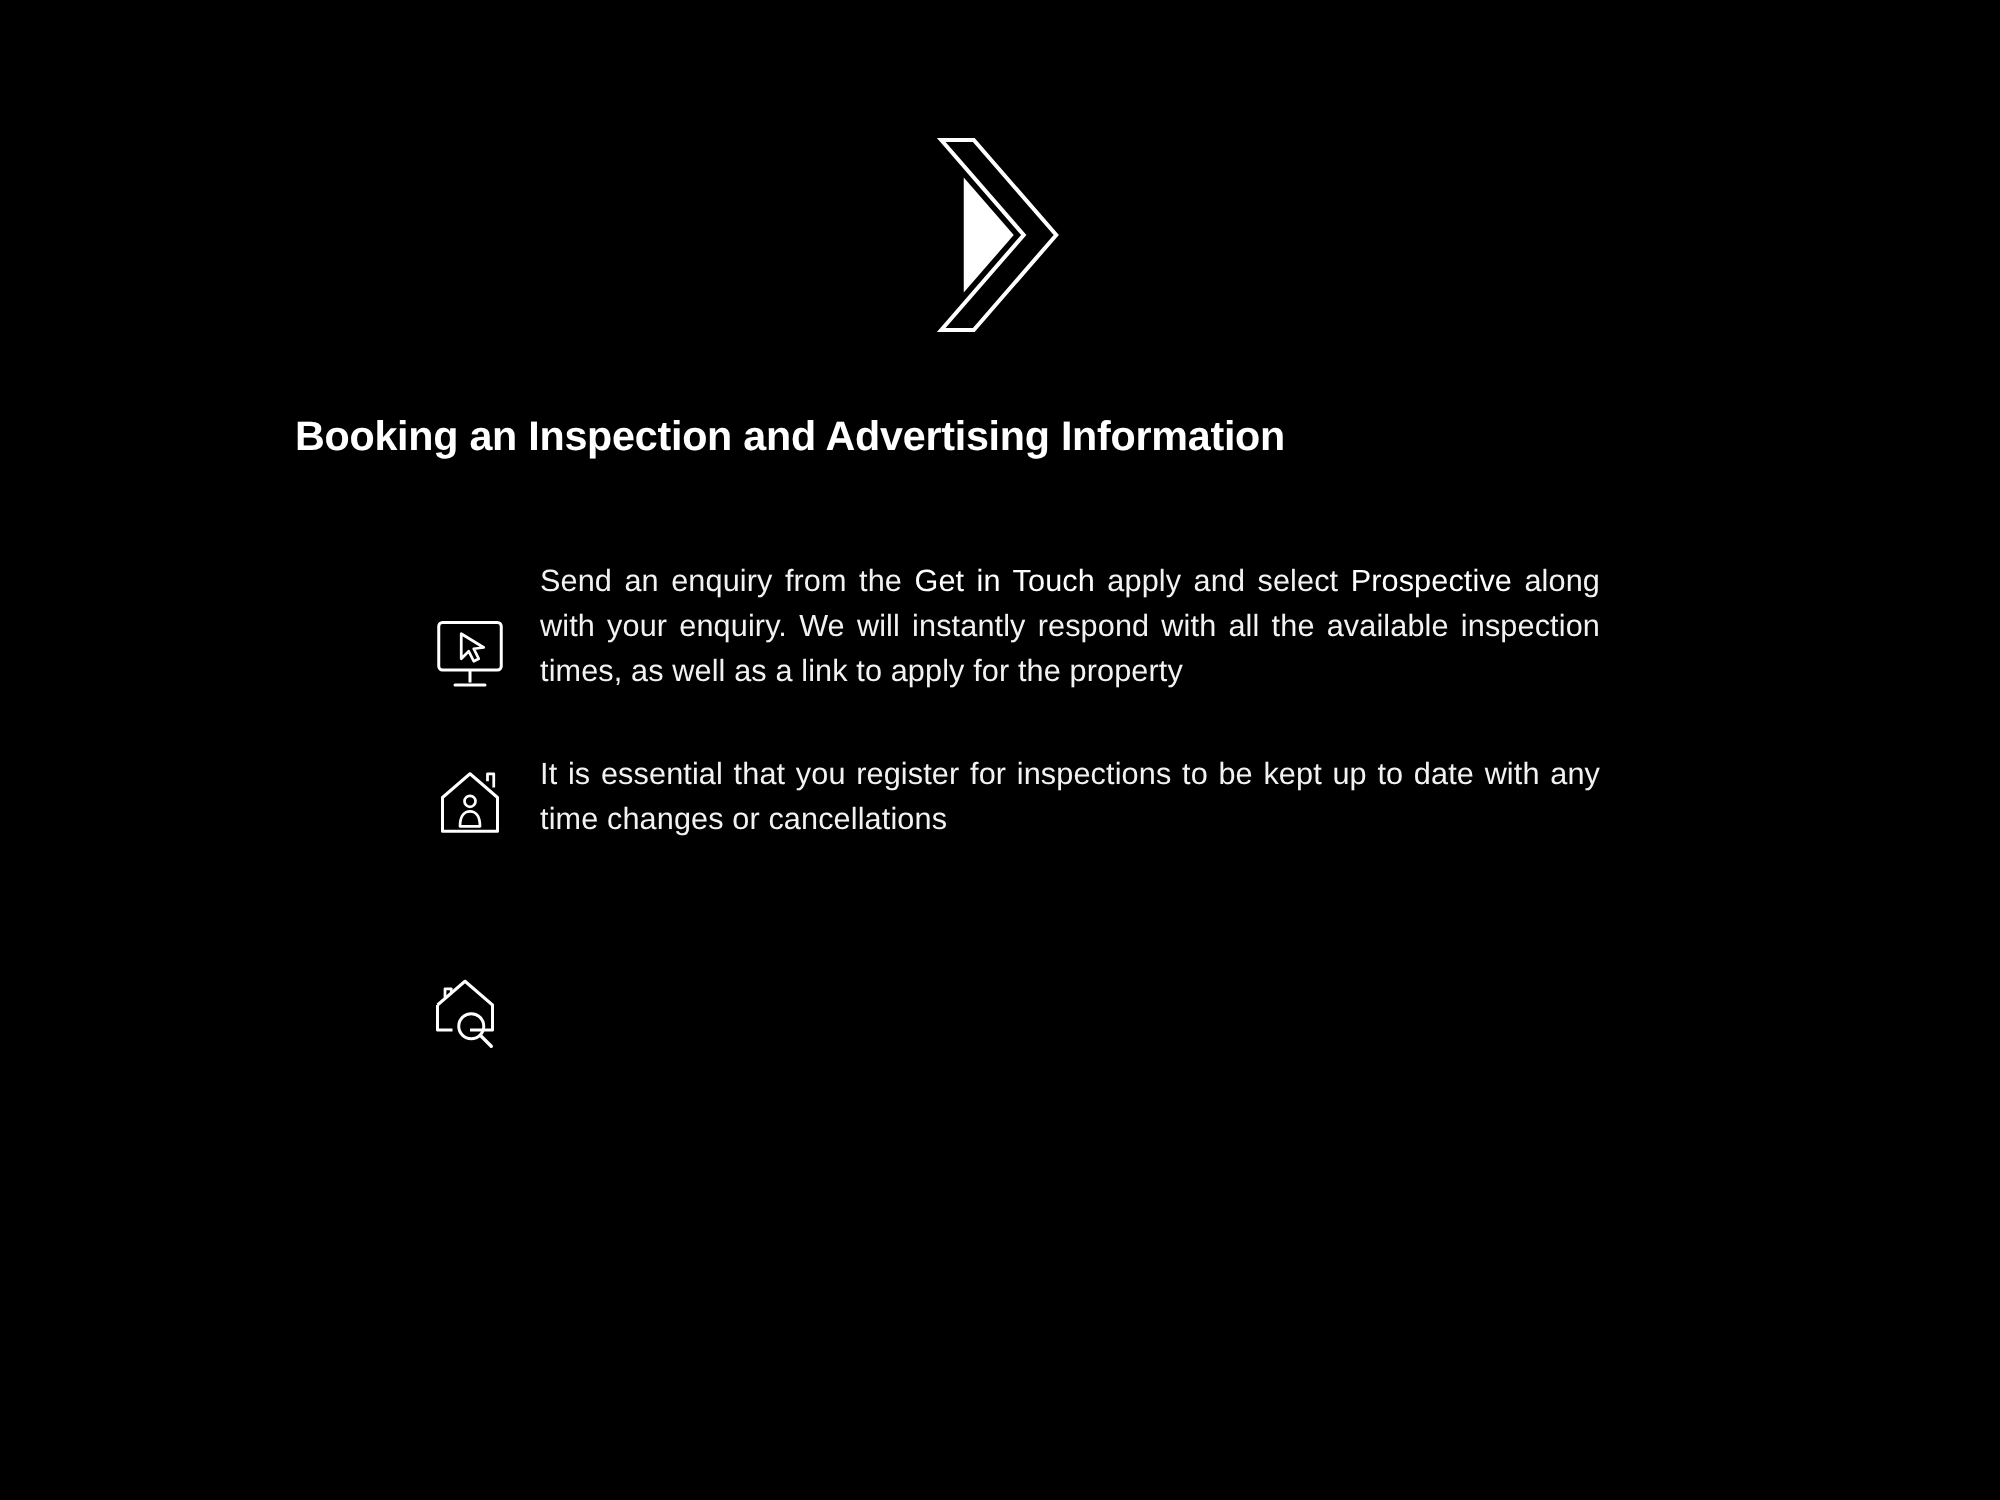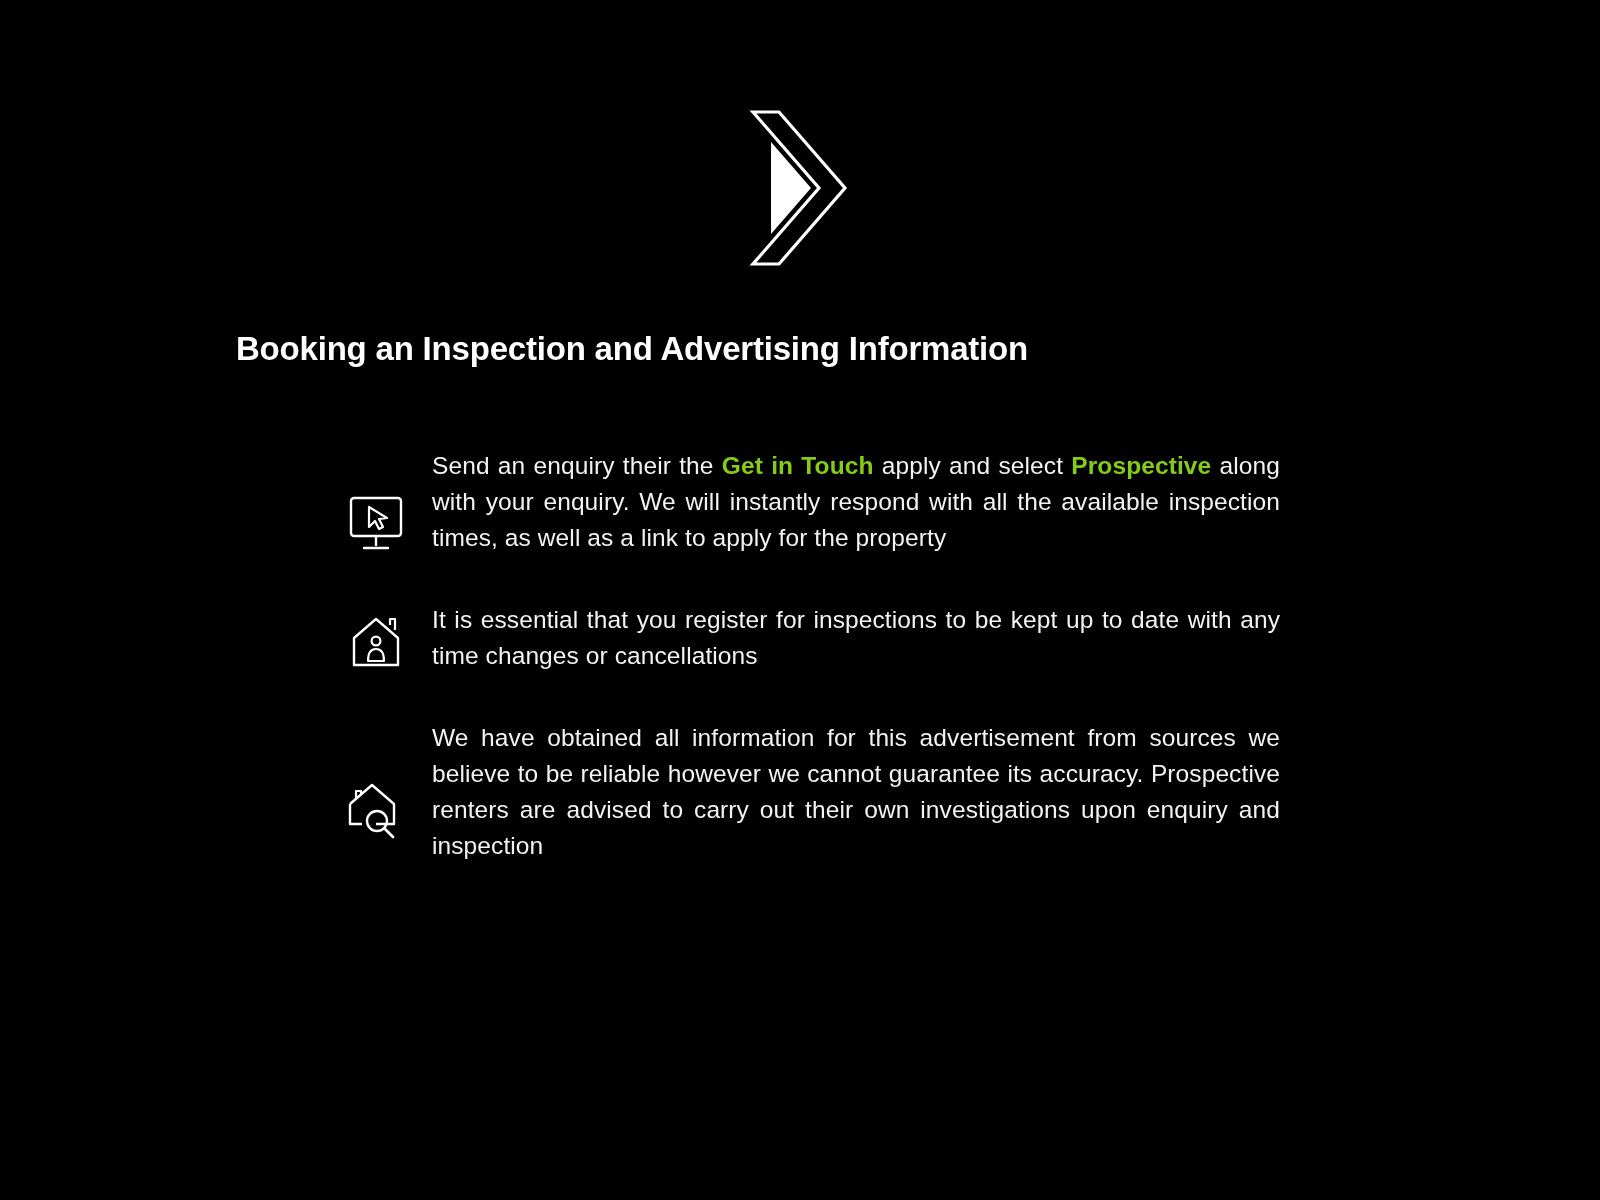--- a/index.html
+++ b/index.html
@@ -80,22 +80,22 @@
     flex: 1 1 auto;
     font-size: 24.5px;
     line-height: 1.47;
     color: #f2f2f2;
     text-align: justify;
     text-justify: inter-word;
     font-weight: 300;
     letter-spacing: 0.1px;
   }
   .text-cell b {
-    font-weight: 700;
-    color: #84cc16;
+    font-weight: 400;
+    color: #ffffff;
   }
 </style>
 </head>
 <body>
 
 <div class="page">
 
   <div class="logo-wrap">
     <svg width="110" height="160" viewBox="0 0 110 160" fill="none">
       <path d="M8 4 L34 4 L100 80 L34 156 L8 156 L74 80 Z" stroke="#ffffff" stroke-width="3.2" fill="none" stroke-linejoin="miter"></path>
@@ -110,21 +110,21 @@
     <div class="row r1">
       <div class="icon-cell ic1">
         <svg width="62" height="62" viewBox="0 0 62 62" fill="none">
           <rect x="6" y="6" width="50" height="38" rx="3" stroke="#ffffff" stroke-width="2.4" fill="none"></rect>
           <path d="M31 44 L31 54" stroke="#ffffff" stroke-width="2.4"></path>
           <path d="M19 56 L43 56" stroke="#ffffff" stroke-width="2.4" stroke-linecap="round"></path>
           <path d="M24 15 L24 35 L30 29 L34 37 L38 35 L34 27 L42 26 Z" stroke="#ffffff" stroke-width="2.2" fill="none" stroke-linejoin="round"></path>
         </svg>
       </div>
       <div class="text-cell">
-        <span>Send an enquiry their the </span><b>Get in Touch</b><span> apply and select </span><b>Prospective</b><span> along with your enquiry. We will instantly respond with all the available inspection times, as well as a link to apply for the property</span>
+        <span>Send an enquiry from the </span><b>Get in Touch</b><span> apply and select </span><b>Prospective</b><span> along with your enquiry. We will instantly respond with all the available inspection times, as well as a link to apply for the property</span>
       </div>
     </div>
 
     <div class="row r2">
       <div class="icon-cell ic2">
         <svg width="62" height="62" viewBox="0 0 62 62" fill="none">
           <path d="M9 27 L31 8 L53 27 L53 54 L9 54 Z" stroke="#ffffff" stroke-width="2.4" fill="none" stroke-linejoin="round"></path>
           <path d="M45 14 L45 8 L50 8 L50 19" stroke="#ffffff" stroke-width="2.2" fill="none" stroke-linejoin="round"></path>
           <circle cx="31" cy="30" r="4.4" stroke="#ffffff" stroke-width="2.2" fill="none"></circle>
           <path d="M23 50 C23 41 27 38 31 38 C35 38 39 41 39 50 Z" stroke="#ffffff" stroke-width="2.2" fill="none" stroke-linejoin="round"></path>
@@ -136,17 +136,16 @@
     <div class="row r3">
       <div class="icon-cell ic3">
         <svg width="66" height="62" viewBox="0 0 66 62" fill="none">
           <path d="M7 26 L29 7 L51 26 L51 46 L33 46" stroke="#ffffff" stroke-width="2.4" fill="none" stroke-linejoin="round"></path>
           <path d="M7 26 L7 46 L19 46" stroke="#ffffff" stroke-width="2.4" fill="none" stroke-linejoin="round"></path>
           <path d="M13 20 L13 13 L18 13 L18 16" stroke="#ffffff" stroke-width="2.2" fill="none" stroke-linejoin="round"></path>
           <circle cx="34" cy="43" r="10" stroke="#ffffff" stroke-width="2.4" fill="none"></circle>
           <path d="M41.5 50.5 L50 59" stroke="#ffffff" stroke-width="2.8" stroke-linecap="round"></path>
         </svg>
       </div>
-      <div class="text-cell">We have obtained all information for this advertisement from sources we believe to be reliable however we cannot guarantee its accuracy. Prospective renters are advised to carry out their own investigations upon enquiry and inspection</div>
     </div>
 
   </div>
 </div>
 
 </body></html>

